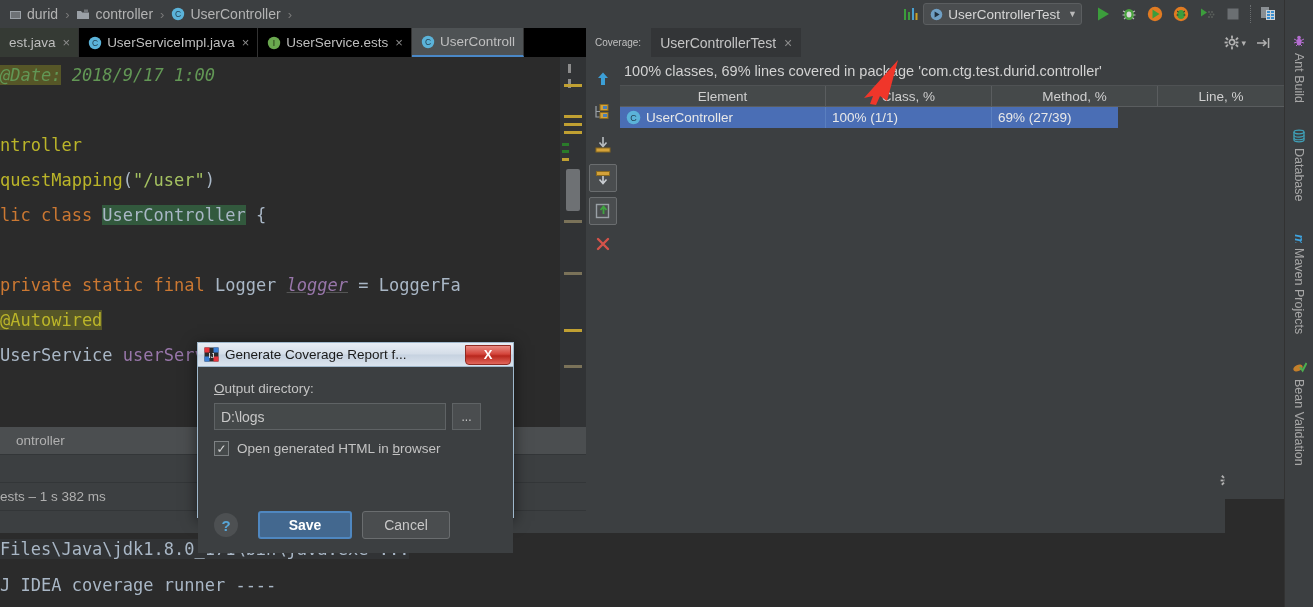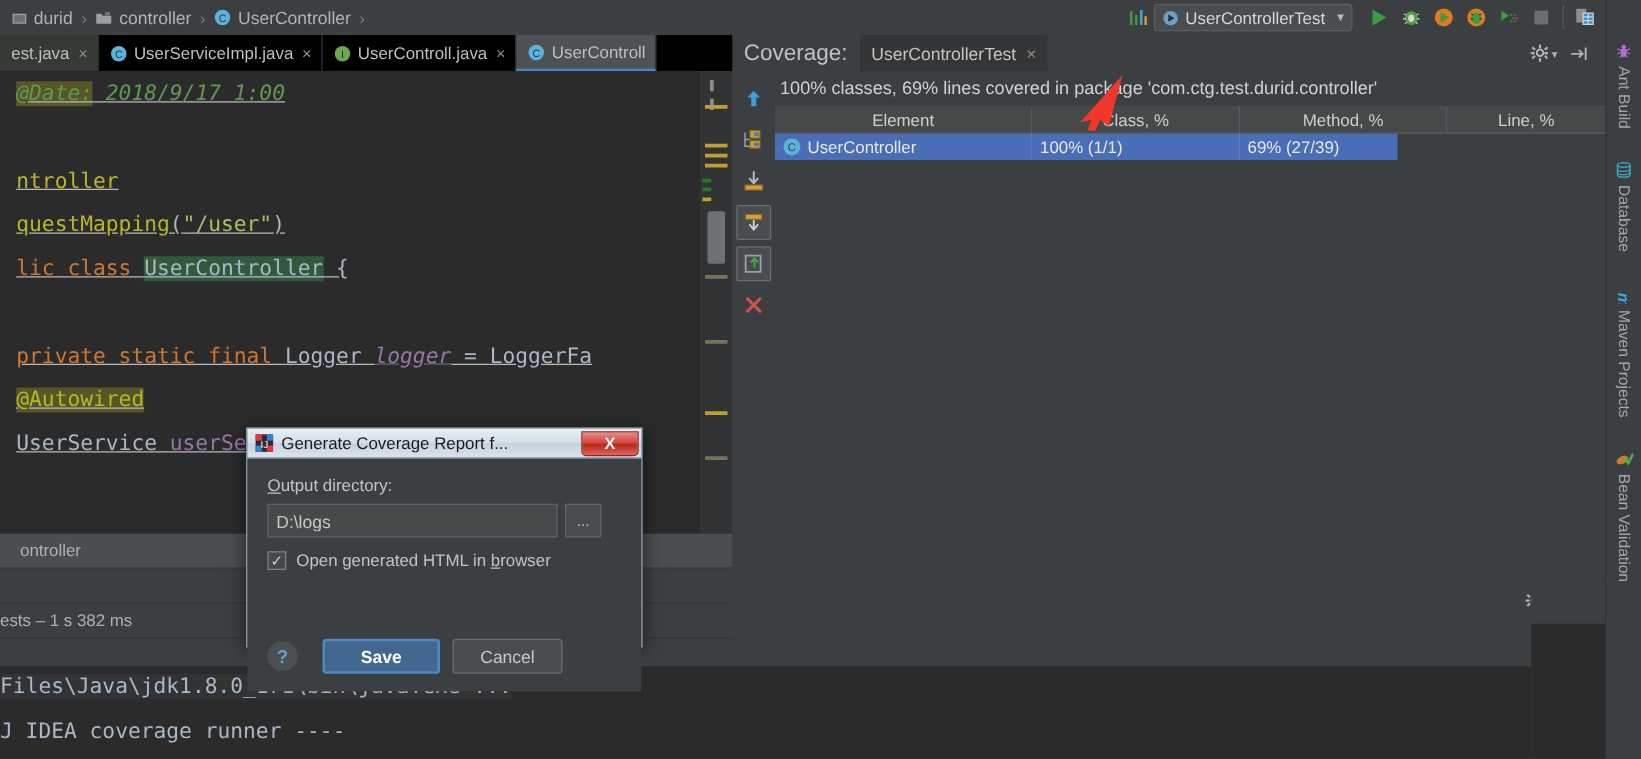--- a/index.html
+++ b/index.html
@@ -50,21 +50,21 @@
   .etab.active { background: #4e5254; border-bottom: 2px solid #4a88c7; }
   .etab .ticon { margin-right: 5px; display: inline-flex; }
   .etab .tclose { margin-left: 7px; color: #8d8d8d; font-size: 13px; }
 
   
   #editor {
     position: absolute; left: 0; top: 57px; width: 560px; height: 370px;
     background: #2b2b2b; overflow: hidden;
     font-family: "DejaVu Sans Mono", monospace; font-size: 17px;
   }
-  .cline { position: absolute; left: 13px; white-space: pre; text-decoration: underline; }
+  .cline { position: absolute; left: 0; white-space: pre; }
   .kw { color: #cc7832; }
   .anno { color: #bbb529; }
   .str { color: #a5c261; }
   .typ { color: #a9b7c6; }
   .fld { color: #9876aa; }
   .jdoc { color: #629755; font-style: italic; }
   .hl-olive { background: #565627; }
   .hl-green { background: #32593d; }
   .paren { color: #a9b7c6; }
   .ital-u { font-style: italic; text-decoration: underline; text-decoration-color: #555; }
@@ -108,21 +108,21 @@
   #covwin {
     position: absolute; left: 586px; top: 28px; width: 698px; height: 435px;
     background: #3c3f41;
   }
   #covheader {
     position: absolute; left: 0; top: 0; width: 698px; height: 29px;
     display: flex; align-items: stretch;
   }
   #covheader .cov-label {
     display: flex; align-items: center; padding: 0 10px 0 9px;
-    font-size: 18px; color: #c0c0c0;
+    font-size: 10px; color: #c0c0c0;
   }
   #covheader .cov-tab {
     display: flex; align-items: center; padding: 0 9px; background: #333537;
     font-size: 14px; color: #c5c5c5;
   }
   #covheader .cov-tab .tclose { margin-left: 8px; color: #8d8d8d; }
   #covheader .cov-actions { margin-left: auto; display: flex; align-items: center; padding-right: 8px; }
 
   #covtoolbar {
     position: absolute; left: 0; top: 29px; width: 34px; height: 406px;
@@ -400,21 +400,21 @@
       <span>UserServiceImpl.java</span>
       <span class="tclose">×</span>
     </div>
     <div class="etab">
       <span class="ticon">
         <svg width="14" height="14" viewBox="0 0 14 14">
             <circle cx="7" cy="7" r="6.2" fill="#6aa84f"></circle>
             <text x="7" y="10.3" font-size="8.5" font-family="Liberation Sans" fill="#203010" text-anchor="middle">I</text>
           </svg>
       </span>
-      <span>UserControll.java</span>
+      <span>UserService.ests</span>
       <span class="tclose">×</span>
     </div>
     <div class="etab active">
       <span class="ticon">
         <svg width="14" height="14" viewBox="0 0 14 14">
             <circle cx="7" cy="7" r="6.2" fill="#5bb3d9"></circle>
             <text x="7" y="10.3" font-size="8.5" font-family="Liberation Sans" fill="#1f3b4d" text-anchor="middle">C</text>
           </svg>
       </span>
       <span>UserControll</span>

